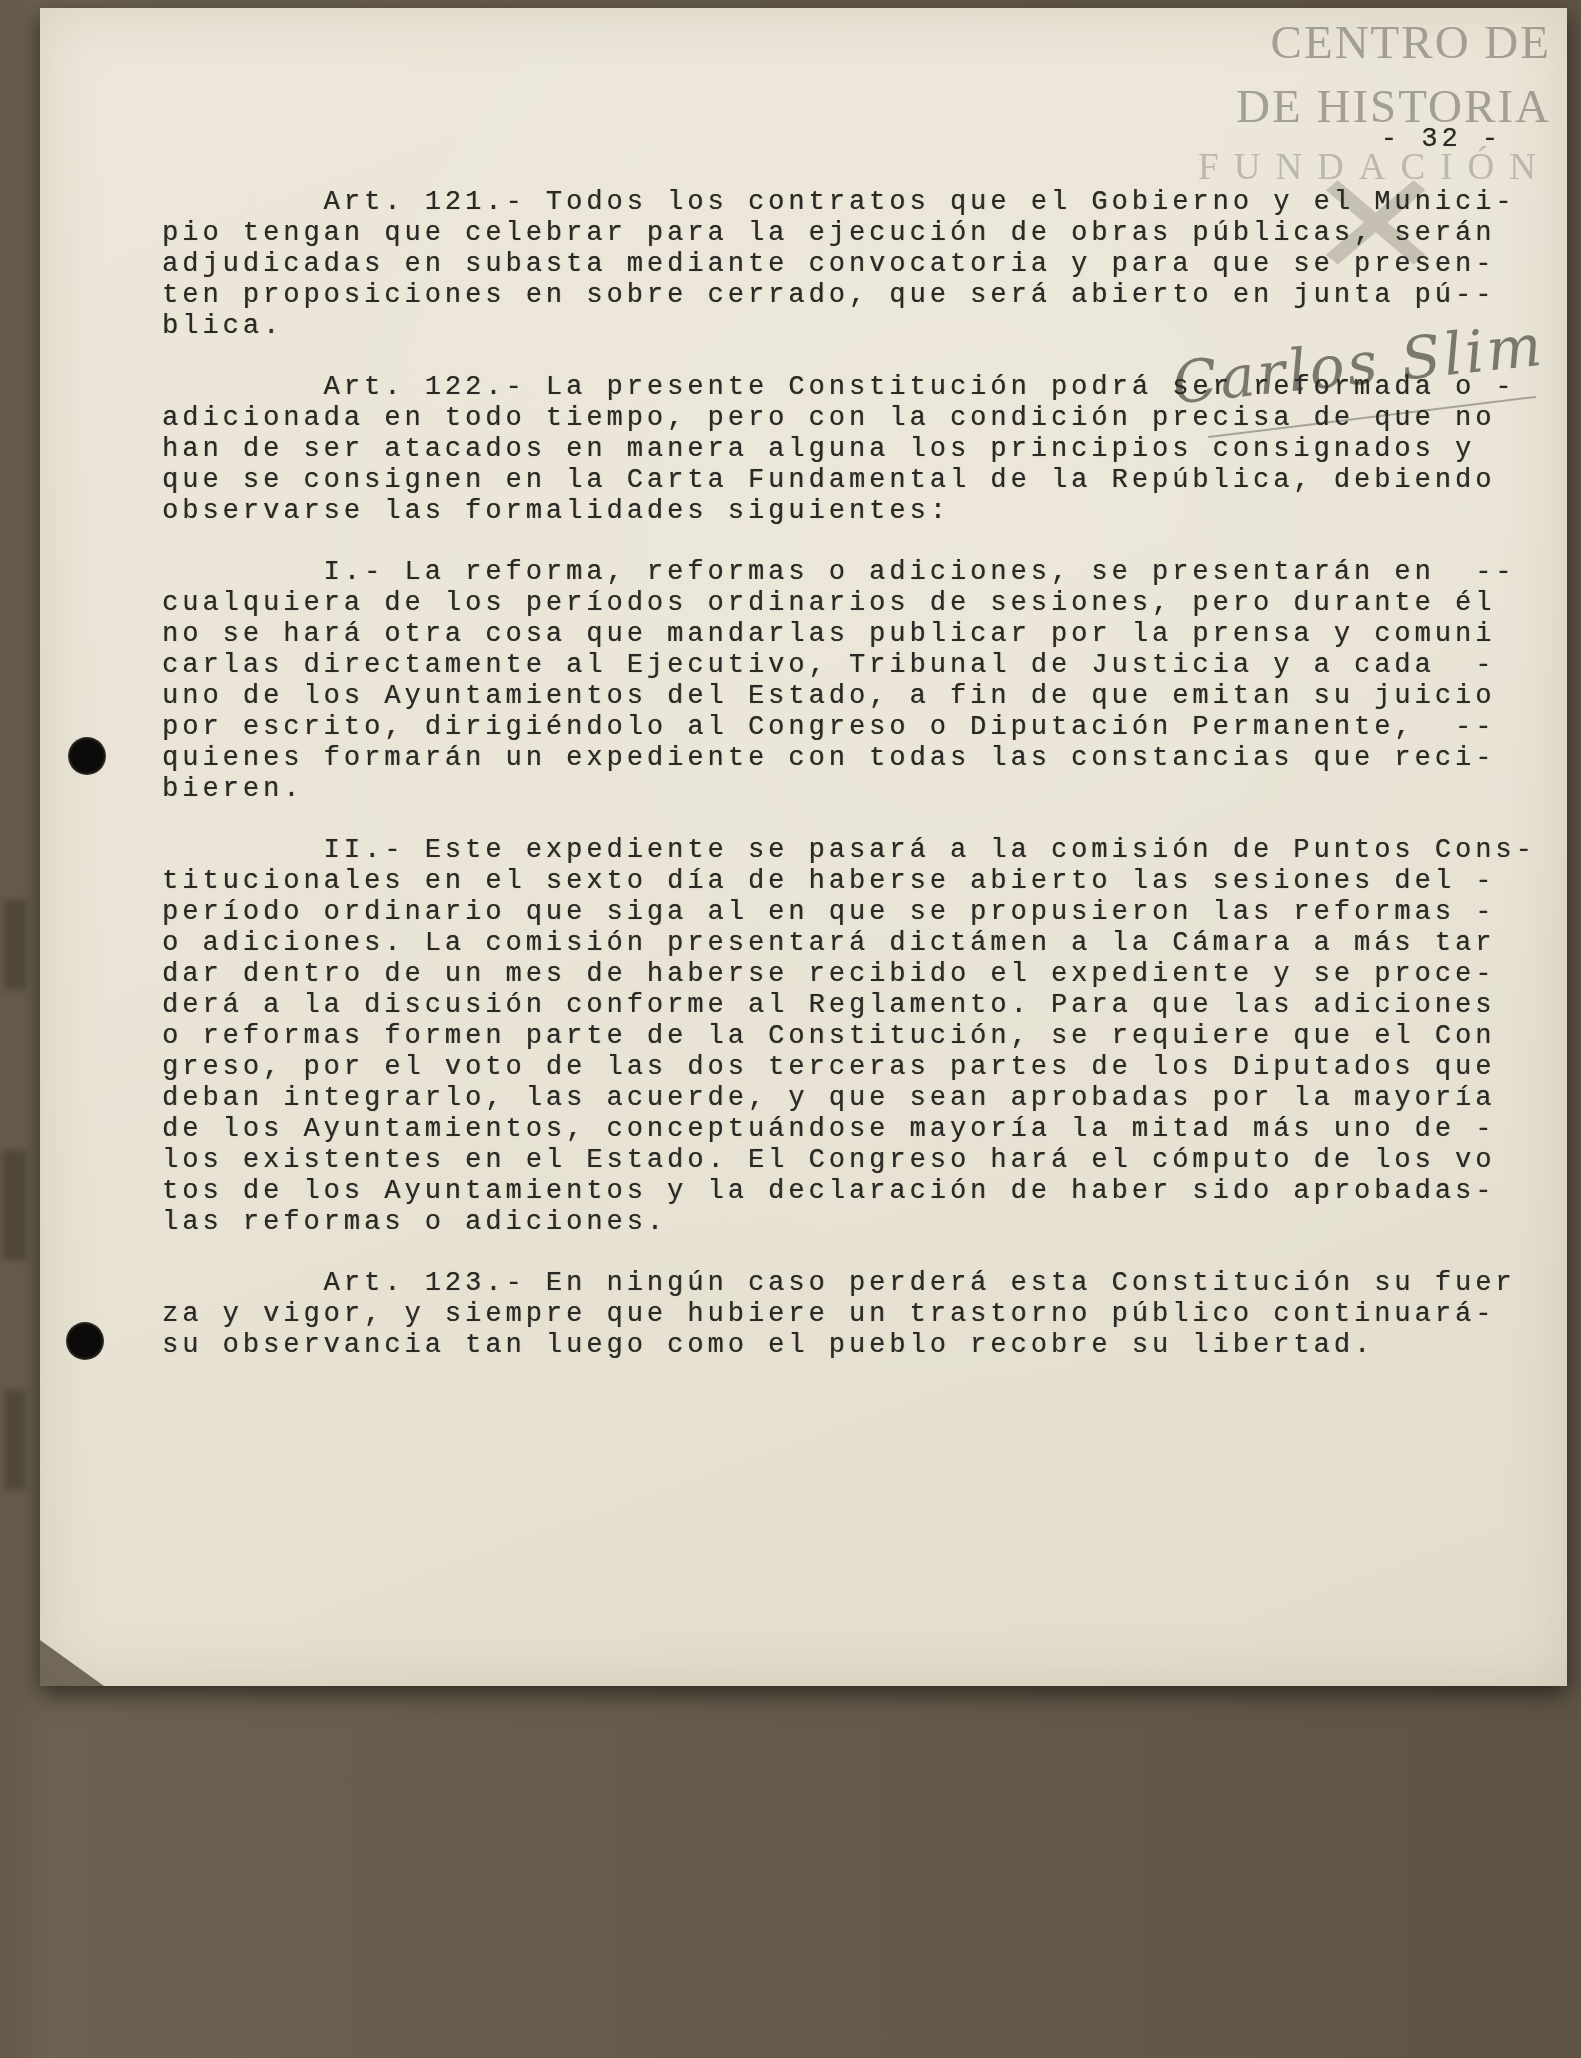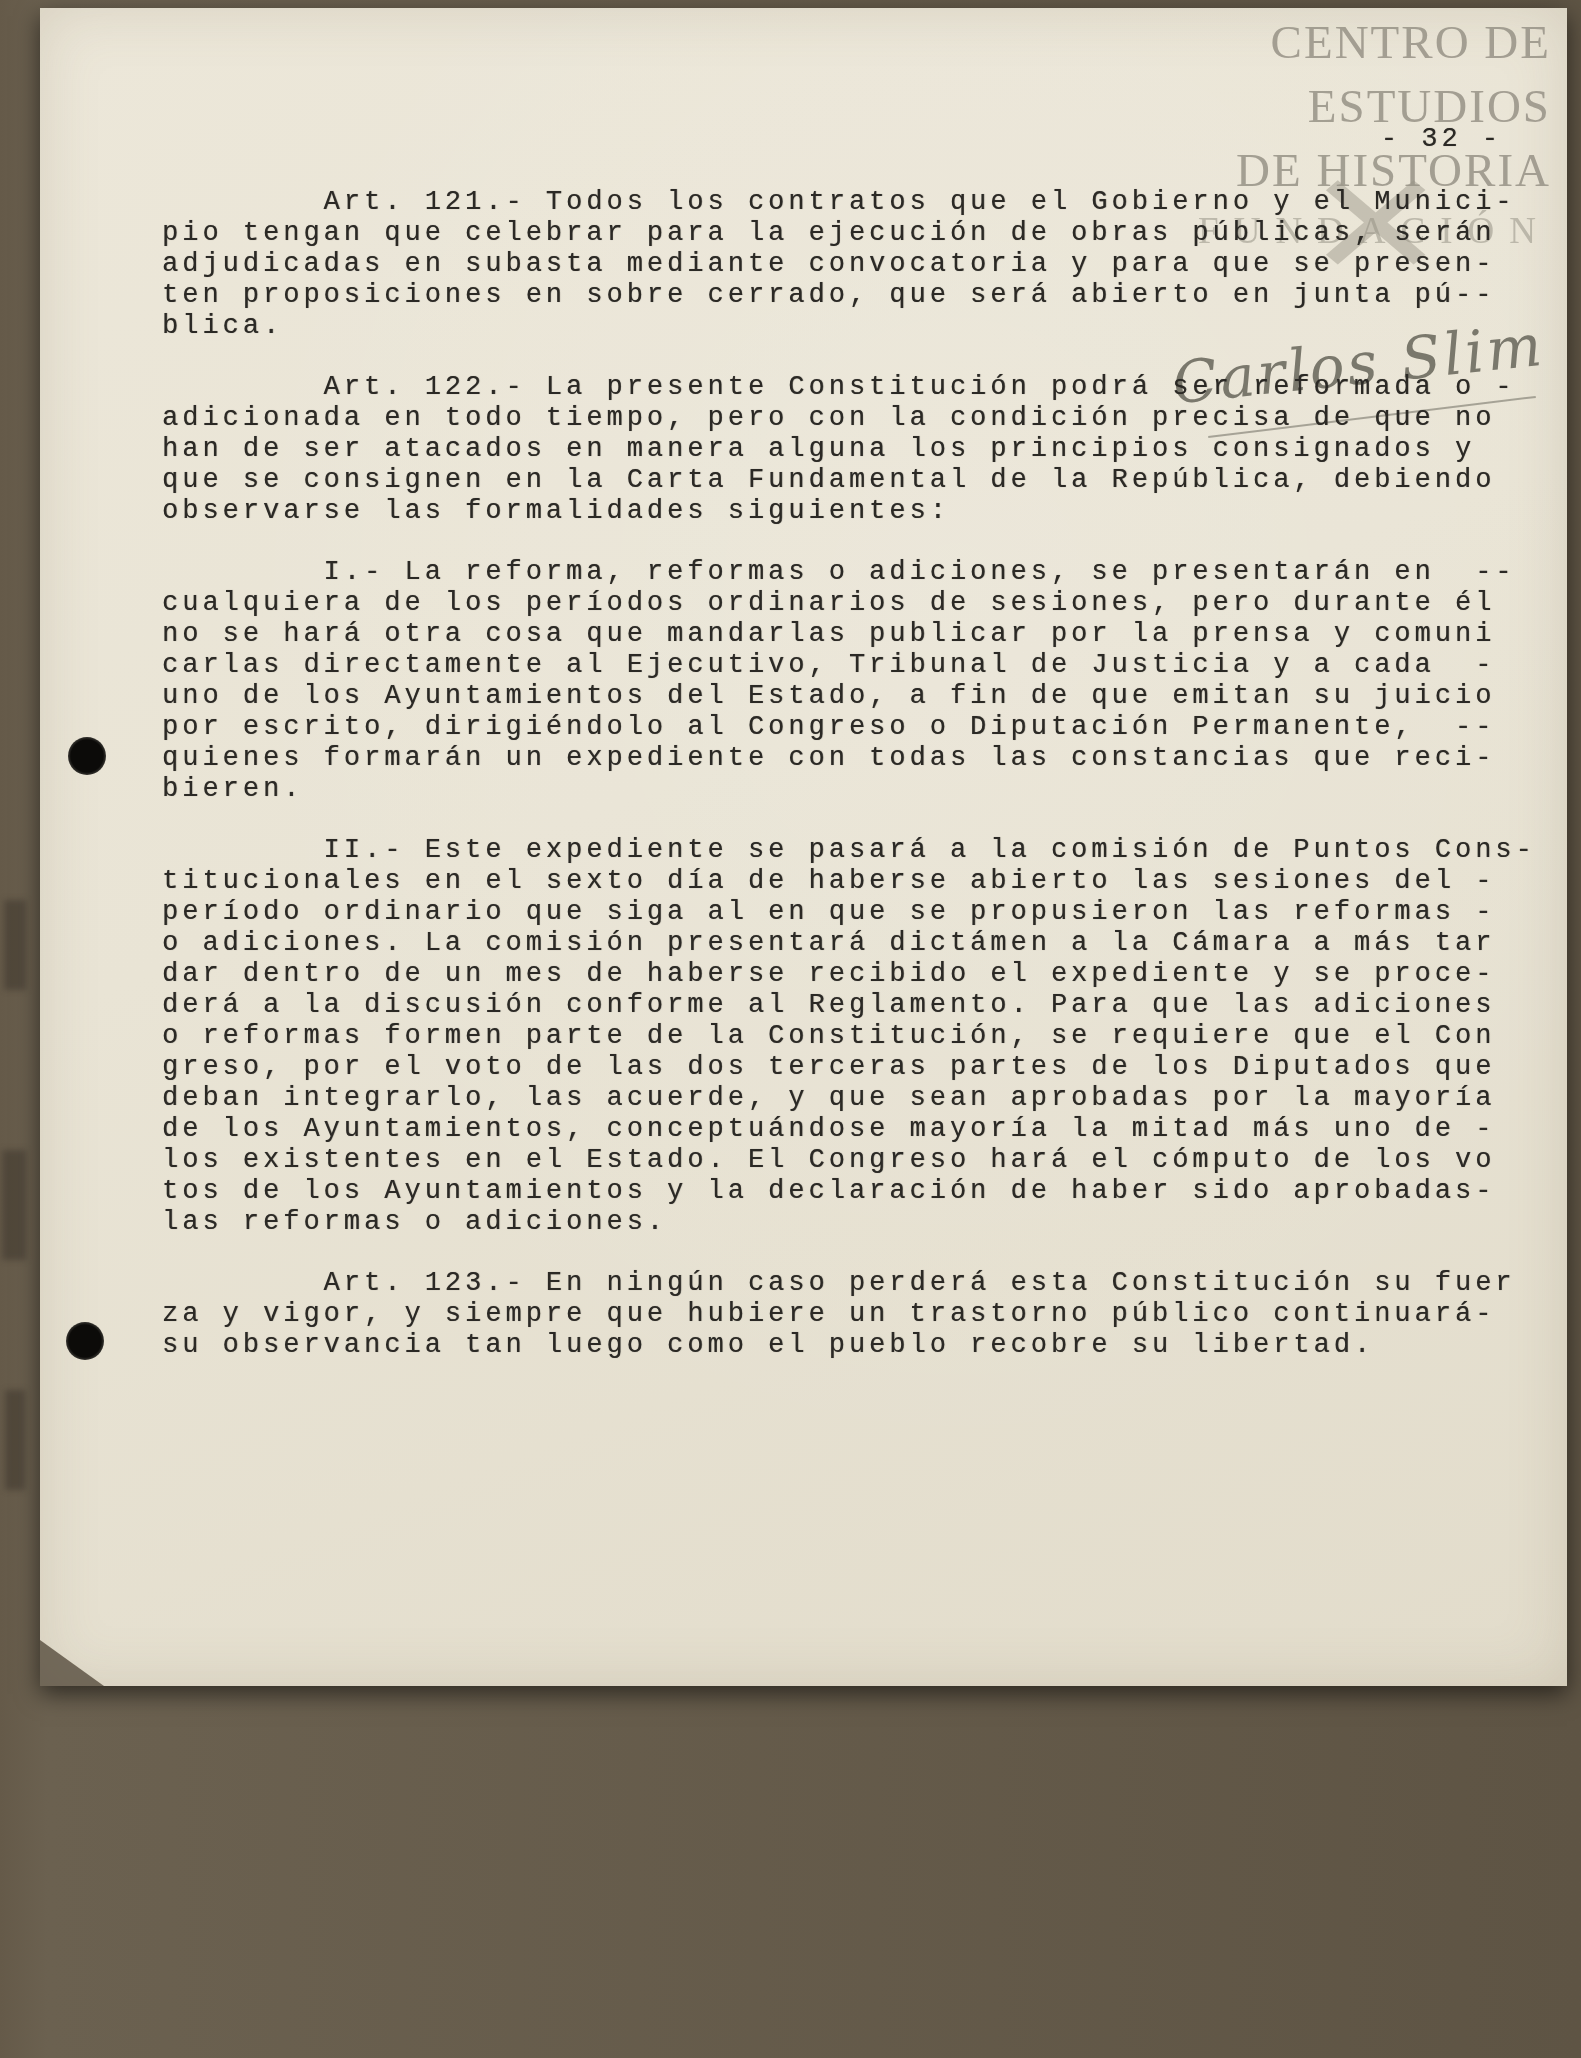--- a/index.html
+++ b/index.html
@@ -132,21 +132,20 @@
 
 <div class="spine-mark" style="left:4px; top:900px; width:22px; height:90px;"></div>
 <div class="spine-mark" style="left:2px; top:1150px; width:24px; height:110px;"></div>
 <div class="spine-mark" style="left:5px; top:1390px; width:20px; height:100px;"></div>
 
 <div class="sheet">
   <div class="sheet-corner-fold"></div>
 
   <div class="watermark">
     <div class="wm-line">CENTRO DE</div>
-    <div class="wm-line">ESTUDIOS</div>
     <div class="wm-line">DE HISTORIA</div>
     <div class="wm-fundacion">FUNDACIÓN</div>
   </div>
   <div class="wm-x">✕</div>
   <div class="signature">Carlos Slim</div>
   <div class="signature-underline"></div>
 
   <div class="text-block">
     <div class="page-number">- 32 -</div>
     <div class="para">        Art. 121.- Todos los contratos que el Gobierno y el Munici-

